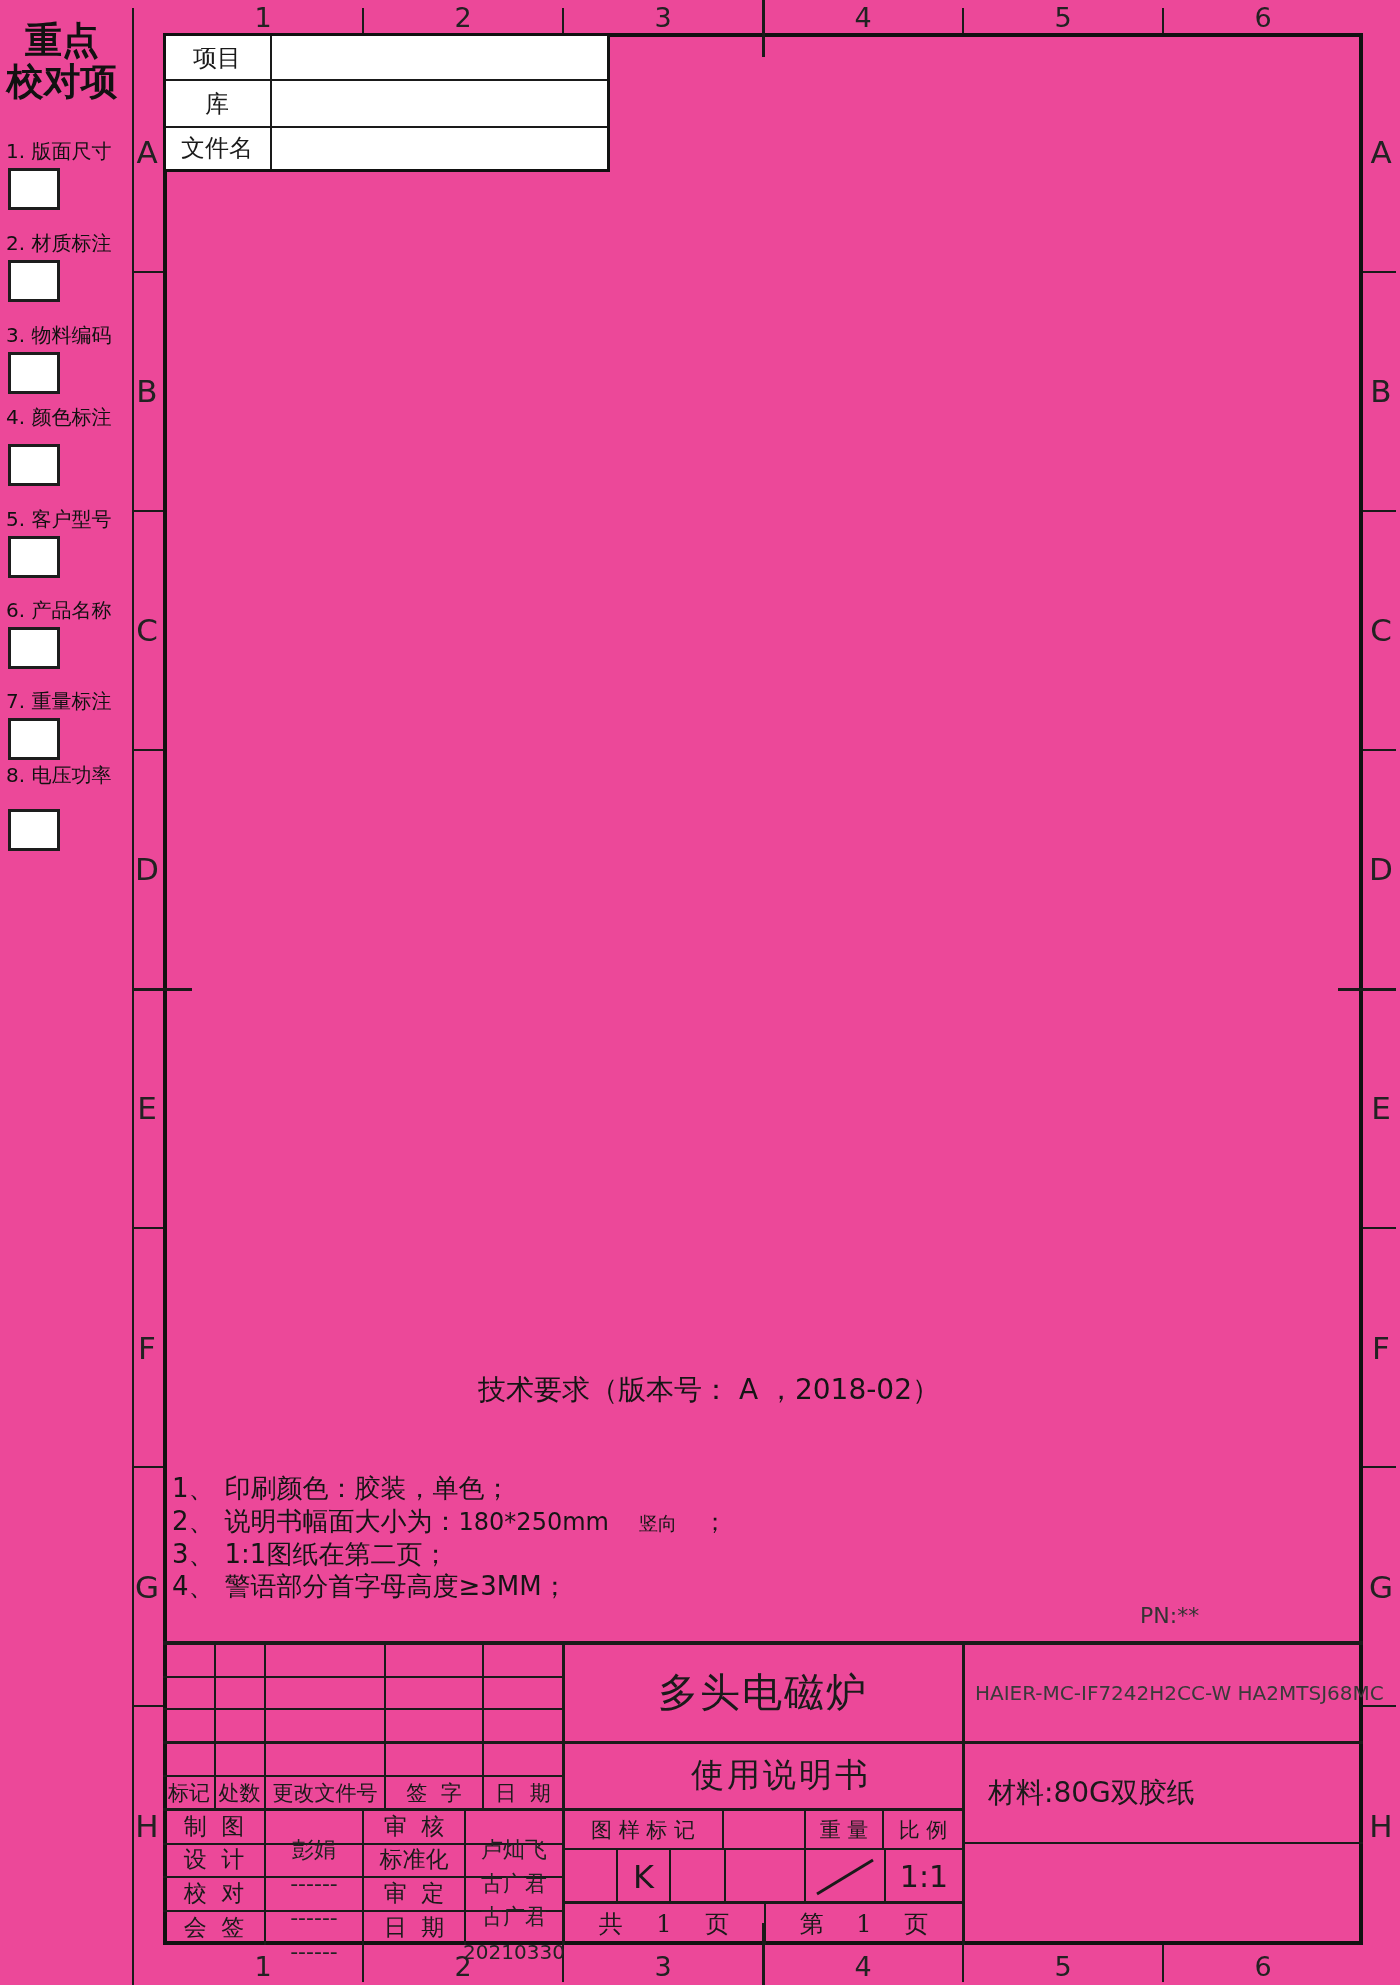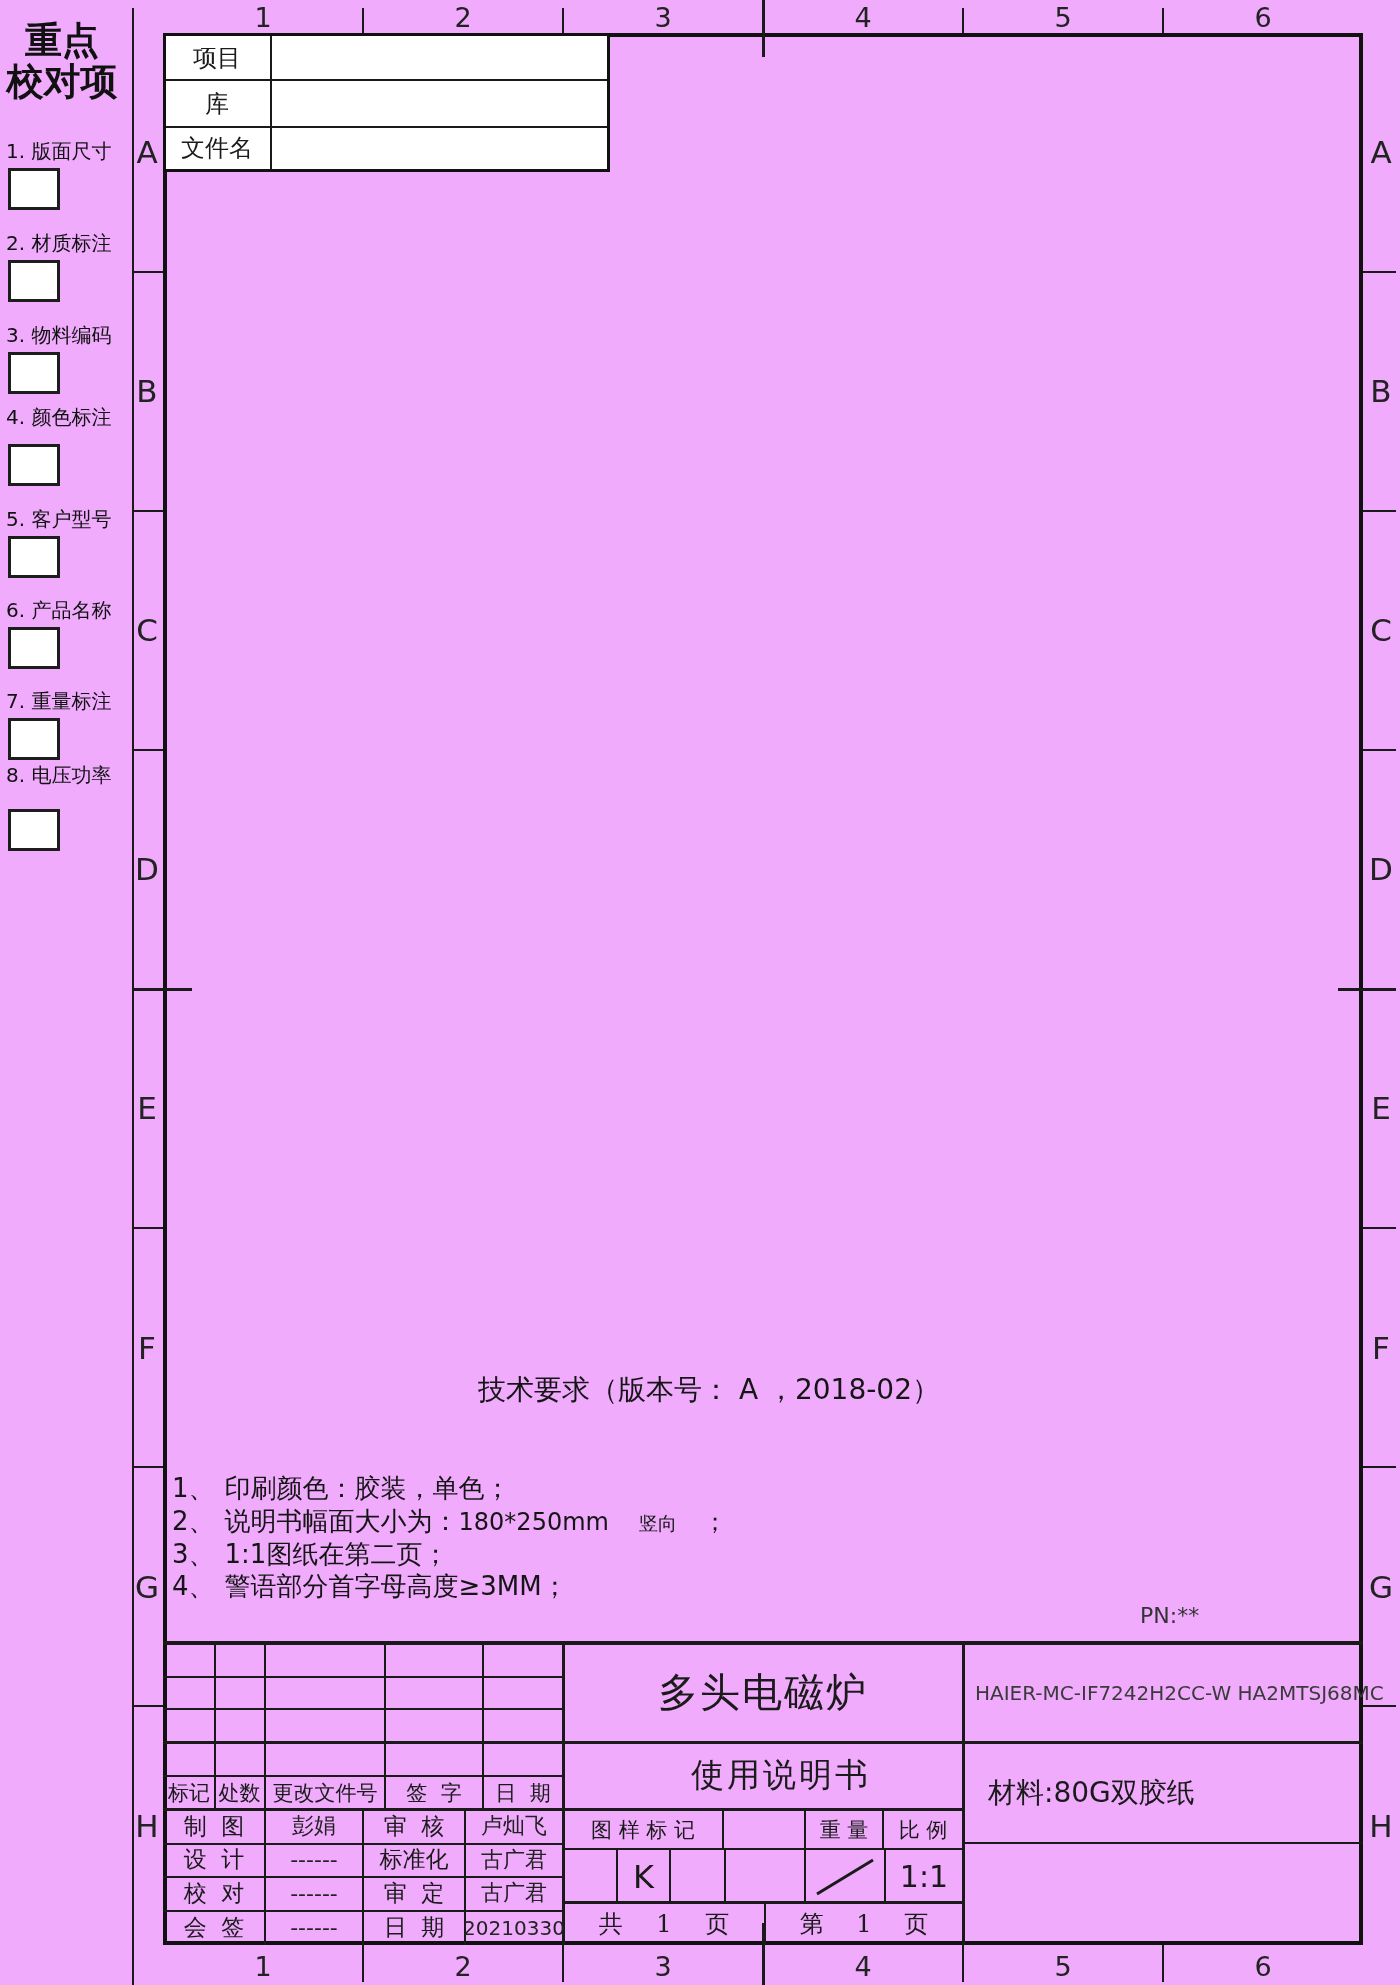--- a/index.html
+++ b/index.html
@@ -1,35 +1,35 @@
 <!DOCTYPE html>
 <html><head>
 <meta charset="utf-8">
 <style>
   html,body{margin:0;padding:0;background:#e8e8e8;}
   #sheet{
-    position:relative;width:1400px;height:1985px;background:#f0abfc;
+    position:relative;width:1400px;height:1985px;background:#ec4899;
     font-family:"DejaVu Sans","Liberation Sans",sans-serif;color:#1a1a1a;overflow:hidden;
   }
   .ln{position:absolute;background:#1a1a1a;}
   .cell{position:absolute;display:flex;align-items:center;justify-content:center;white-space:pre;}
   .cell.l{justify-content:flex-start;}
   .tick{position:absolute;background:#1a1a1a;}
   .gridnum{position:absolute;display:flex;align-items:center;justify-content:center;
     font-size:27px;color:#222;}
   .gridletter{position:absolute;display:flex;align-items:center;justify-content:center;
     font-size:31px;color:#222;}
   .sb-label{position:absolute;left:6px;width:128px;font-size:20px;font-weight:500;
     color:#111;white-space:pre;}
   .sb-box{position:absolute;left:8px;width:52px;height:42px;border:3px solid #1d1d1d;box-sizing:border-box;background:#fff;}
   .notes-line{position:absolute;left:172px;display:flex;align-items:baseline;font-size:26px;color:#151515;}
   .notes-line .num{margin-right:10px;}
   .rev-h{font-size:21px;}
   .sig-l{font-size:23px;}
-  .sig-v{font-size:22px;color:#222;}
+  .sig-v{font-size:22px;color:#222;margin-top:24px;}
 </style>
 </head>
 <body>
 
 <div id="sheet">
 
   <div style="position:absolute;left:0;top:20px;width:124px;text-align:center;font-size:37px;font-weight:600;line-height:41px;color:#111;">
     <div>重点</div>
     <div>校对项</div>
   </div>

